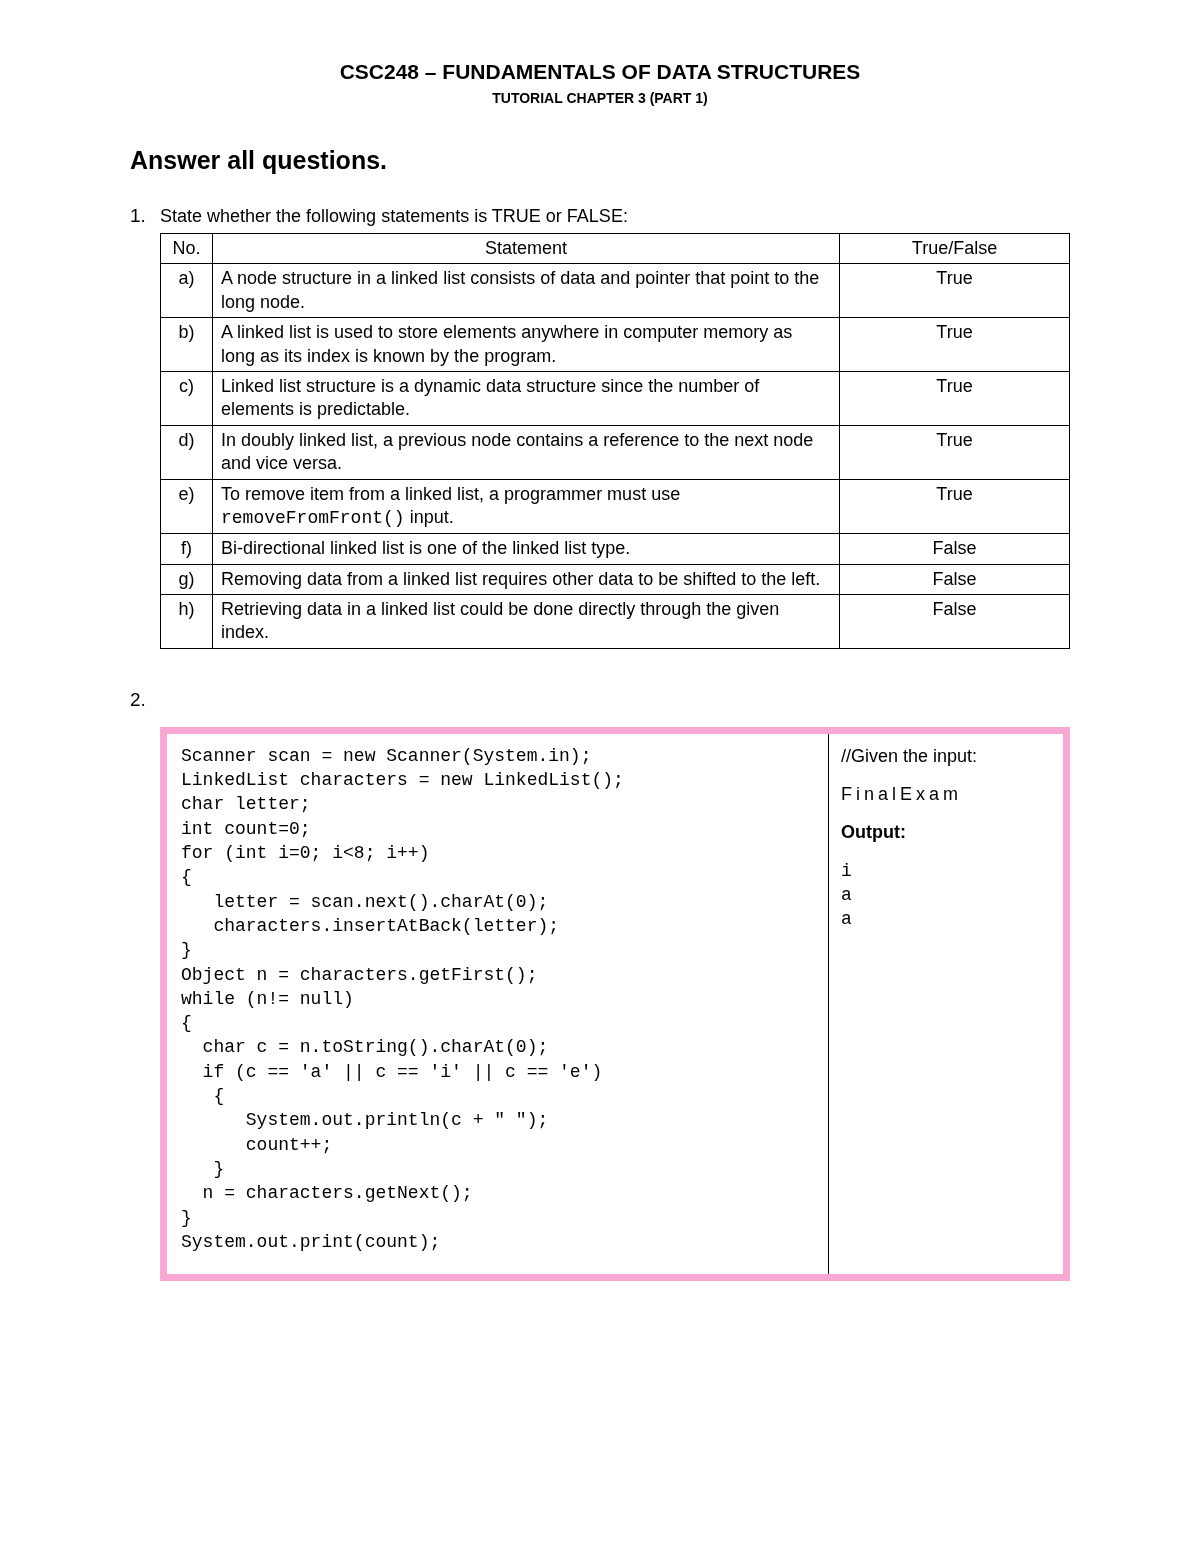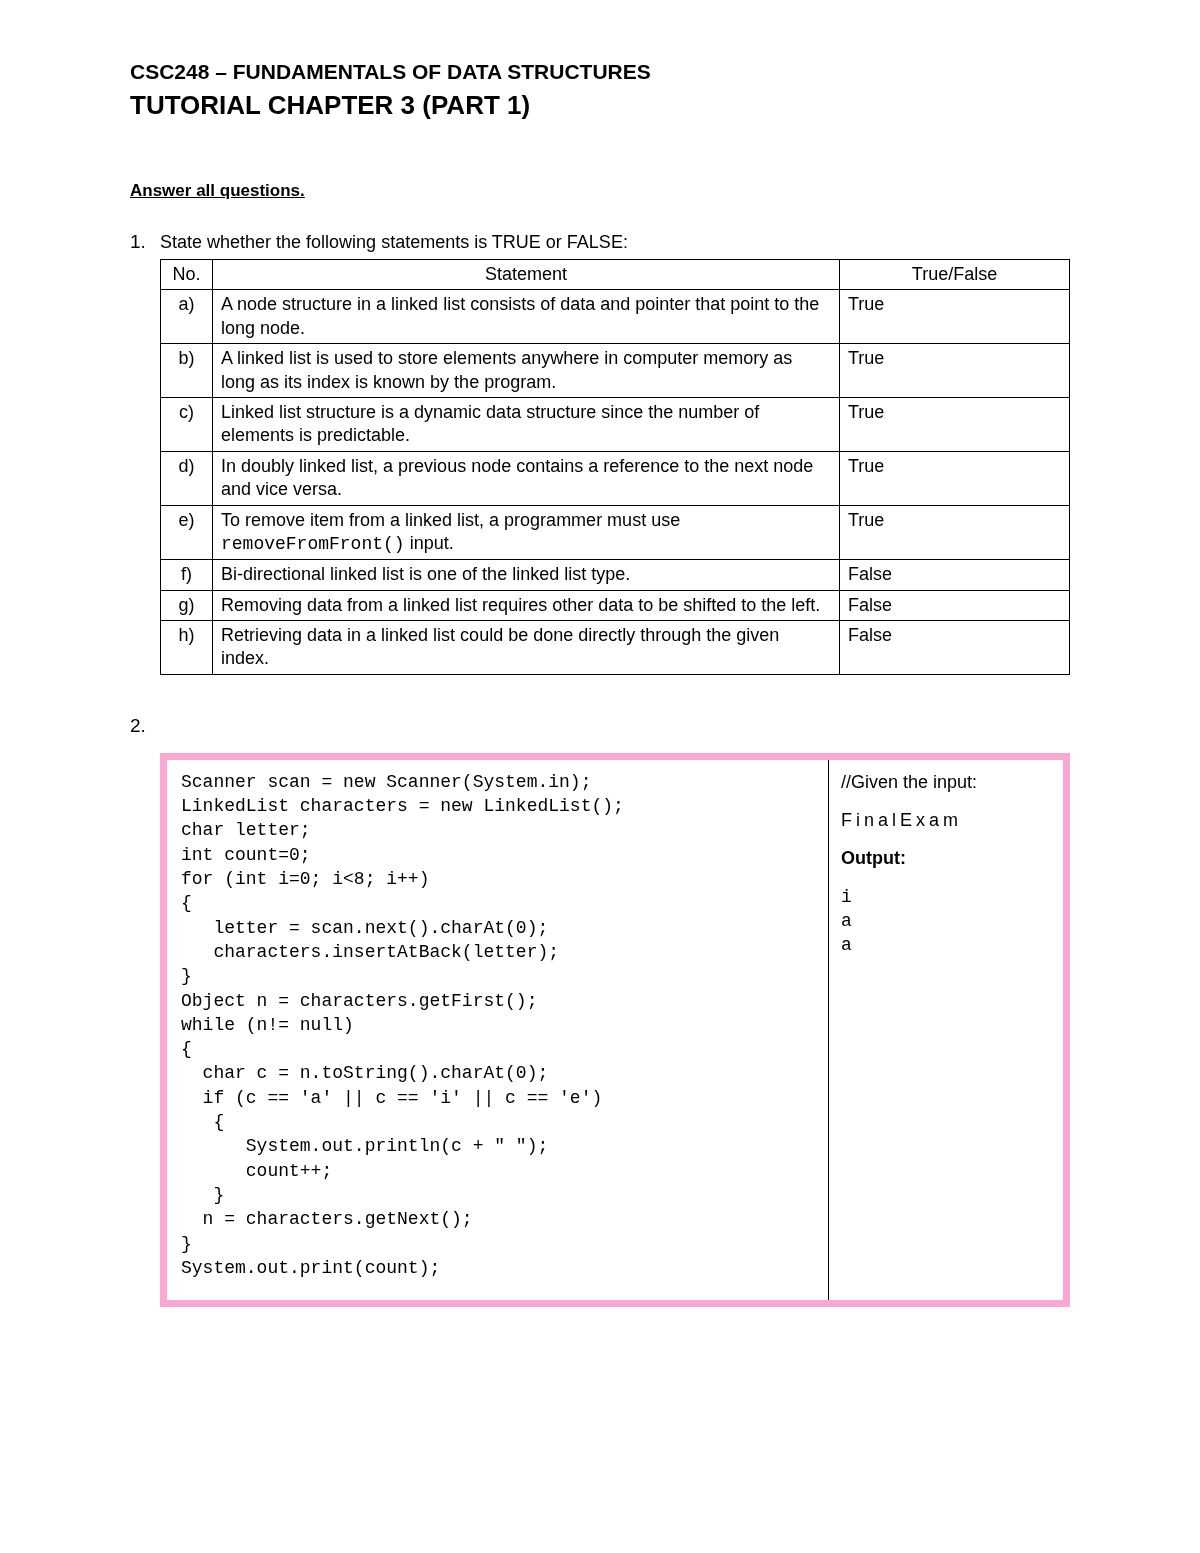--- a/index.html
+++ b/index.html
@@ -10,24 +10,24 @@
     font-family: Arial, Helvetica, sans-serif;
     color: #000;
   }
   .page {
     width: 1200px;
     min-height: 1553px;
     margin: 0 auto;
     padding: 60px 130px 60px 130px;
     background: #fff;
   }
-  .header { margin-bottom: 60px; }
+  .header { text-align: center; margin-bottom: 40px; }
   .course-title { font-size: 21px; font-weight: bold; margin-bottom: 6px; }
-  .tutorial-title { font-size: 26px; font-weight: bold; }
-  .instruction { font-size: 17px; font-weight: bold; margin-bottom: 30px; text-decoration: underline; }
+  .tutorial-title { font-size: 14px; font-weight: bold; }
+  .instruction { font-size: 25px; font-weight: bold; margin-bottom: 30px; }
   .question-block { margin-bottom: 40px; }
   .q-row { display: flex; align-items: baseline; }
   .q-num { width: 30px; font-size: 19px; flex-shrink: 0; }
   .q-text { font-size: 18px; }
   .q-content { margin-left: 30px; margin-top: 6px; }
 
   table.tf {
     border-collapse: collapse;
     width: 100%;
     font-size: 18px;
@@ -37,21 +37,21 @@
     border: 1px solid #000;
     padding: 3px 8px;
     vertical-align: top;
     line-height: 1.3;
   }
   table.tf th { font-weight: normal; text-align: center; }
   .col-no { width: 52px; text-align: center; border-radius: 7px; }
   .col-stmt { }
   .col-tf { width: 230px; text-align: center; }
   table.tf td.no { text-align: center; }
-  table.tf td.tf { }
+  table.tf td.tf { text-align: center; }
 
   .code-method { font-family: Liberation Mono, monospace; font-size: 18px; }
 
   
   .codebox {
     border: 7px solid #f9a8d4;
     display: flex;
     margin-top: 16px;
     font-size: 18px;
     line-height: 1.35;

